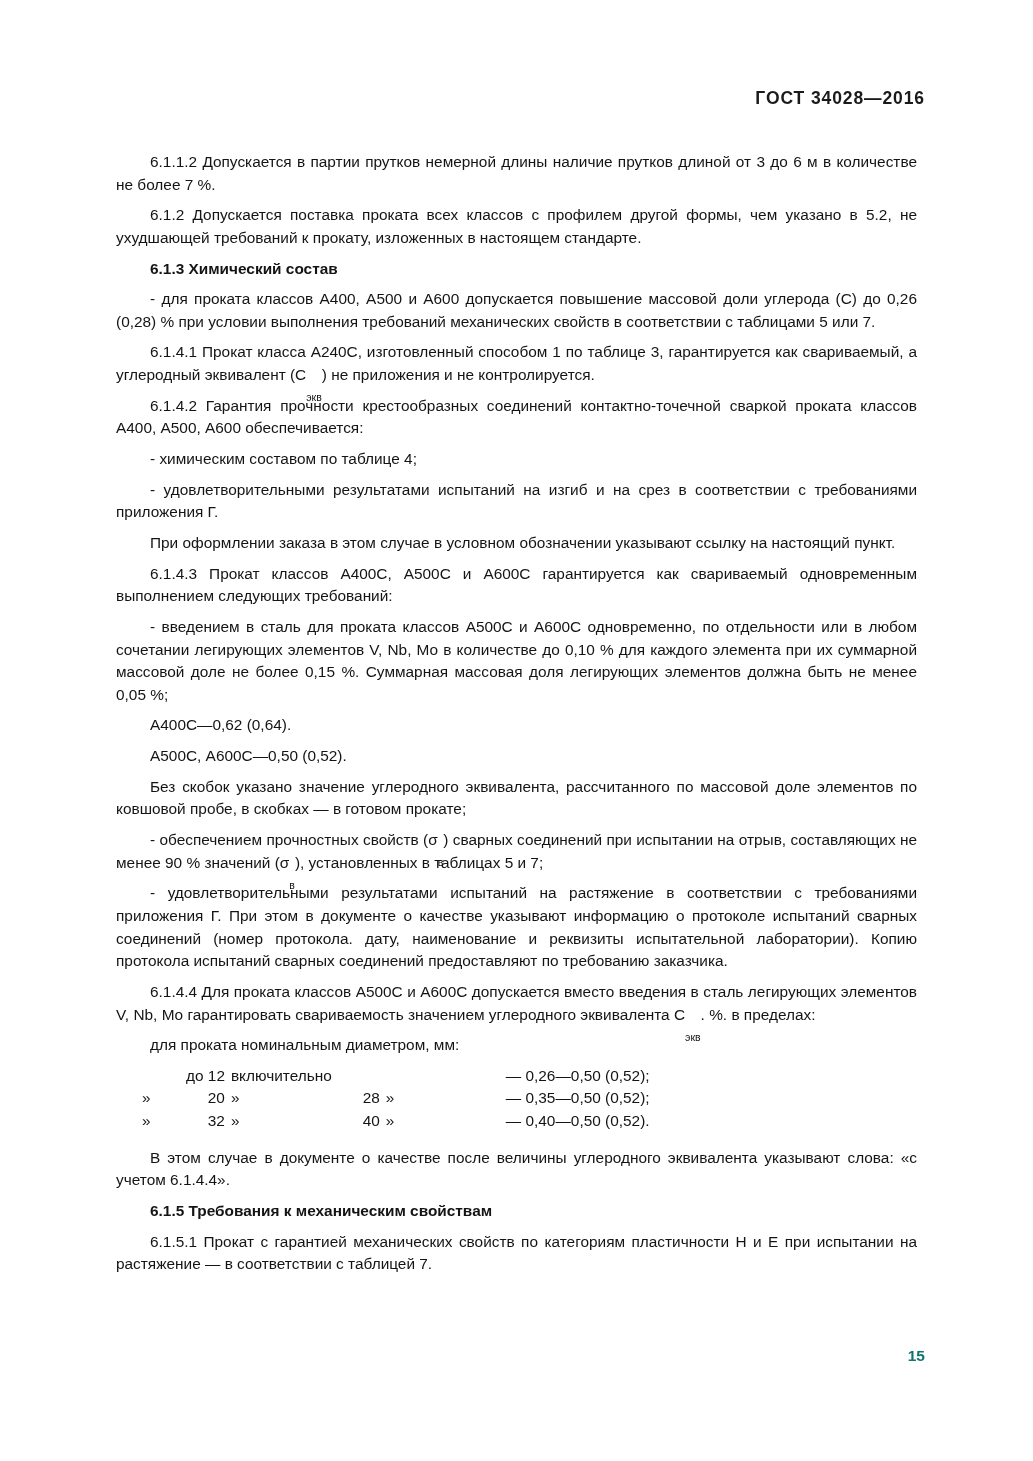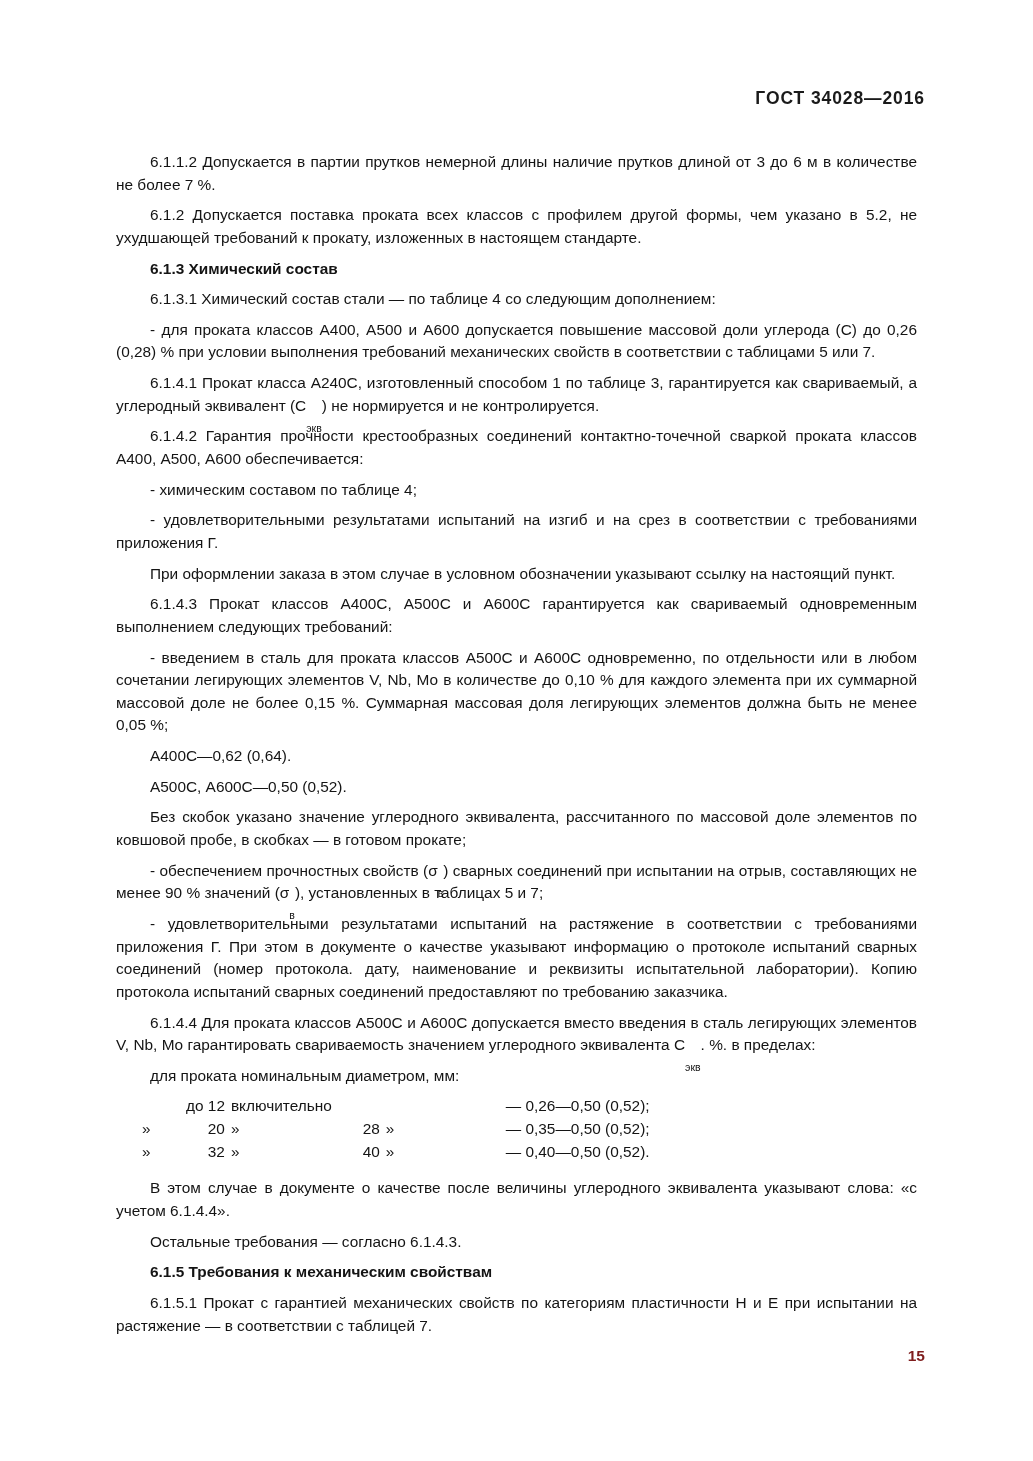--- a/index.html
+++ b/index.html
@@ -70,39 +70,38 @@
   .tbl td.c3 { width: 22px; }
   .tbl td.c4 { width: 42px; text-align: right; padding-right: 6px;}
   .tbl td.c5 { width: 120px; }
   .tbl td.c6 { text-align: left; }
   .footer-page {
     position: absolute;
     right: 108px;
     bottom: 96px;
     font-size: 15.5px;
     font-weight: 700;
-    color: #7f1d1d;
+    color: #0f766e;
   }
 </style>
 </head>
 <body>
 
 <div class="page">
 
   <div class="header">ГОСТ 34028—2016</div>
 
   <div class="body-text">
 
     <p>6.1.1.2 Допускается в партии прутков немерной длины наличие прутков длиной от 3 до 6 м в количестве не более 7 %.</p>
     <p>6.1.2 Допускается поставка проката всех классов с профилем другой формы, чем указано в 5.2, не ухудшающей требований к прокату, изложенных в настоящем стандарте.</p>
     <p class="bold">6.1.3 Химический состав</p>
-    <p>6.1.3.1 Химический состав стали — по таблице 4 со следующим дополнением:</p>
     <p class="dash">- для проката классов А400, А500 и А600 допускается повышение массовой доли углерода (С) до 0,26 (0,28) % при условии выполнения требований механических свойств в соответствии с таблицами 5 или 7.</p>
 
-    <p><span>6.1.4.1  Прокат класса А240С, изготовленный способом 1 по таблице 3, гарантируется как свариваемый, а углеродный эквивалент (С</span><sub>экв</sub><span>) не нормируется и не контролируется.</span></p>
+    <p><span>6.1.4.1  Прокат класса А240С, изготовленный способом 1 по таблице 3, гарантируется как свариваемый, а углеродный эквивалент (С</span><sub>экв</sub><span>) не приложения и не контролируется.</span></p>
 
     <p>6.1.4.2  Гарантия прочности крестообразных соединений контактно-точечной сваркой проката классов А400, А500, А600 обеспечивается:</p>
     <p class="dash">- химическим составом по таблице 4;</p>
     <p class="dash">- удовлетворительными результатами испытаний на изгиб и на срез в соответствии с требованиями приложения Г.</p>
     <p>При оформлении заказа в этом случае в условном обозначении указывают ссылку на настоящий пункт.</p>
     <p>6.1.4.3  Прокат классов А400С, А500С и А600С гарантируется как свариваемый одновременным выполнением следующих требований:</p>
     <p class="dash">- введением в сталь для проката классов А500С и А600С одновременно, по отдельности или в любом сочетании легирующих элементов V, Nb, Мо в количестве до 0,10 % для каждого элемента при их суммарной массовой доле не более 0,15 %. Суммарная массовая доля легирующих элементов должна быть не менее 0,05 %;</p>
 
 
     <p>А400С—0,62 (0,64).</p>
@@ -140,21 +139,20 @@
           <td class="c2">32</td>
           <td class="c3">»</td>
           <td class="c4">40</td>
           <td class="c5">»</td>
           <td class="c6">— 0,40—0,50 (0,52).</td>
         </tr>
       </tbody>
     </table>
 
     <p style="margin-top:14px">В этом случае в документе о качестве после величины углеродного эквивалента указывают слова: «с учетом 6.1.4.4».</p>
-    <p>Остальные требования — согласно 6.1.4.3.</p>
     <p class="bold">6.1.5 Требования к механическим свойствам</p>
     <p>6.1.5.1 Прокат с гарантией механических свойств по категориям пластичности Н и Е при испытании на растяжение — в соответствии с таблицей 7.</p>
 
   </div>
 
   <div class="footer-page">15</div>
 
 </div>
 
 </body></html>

